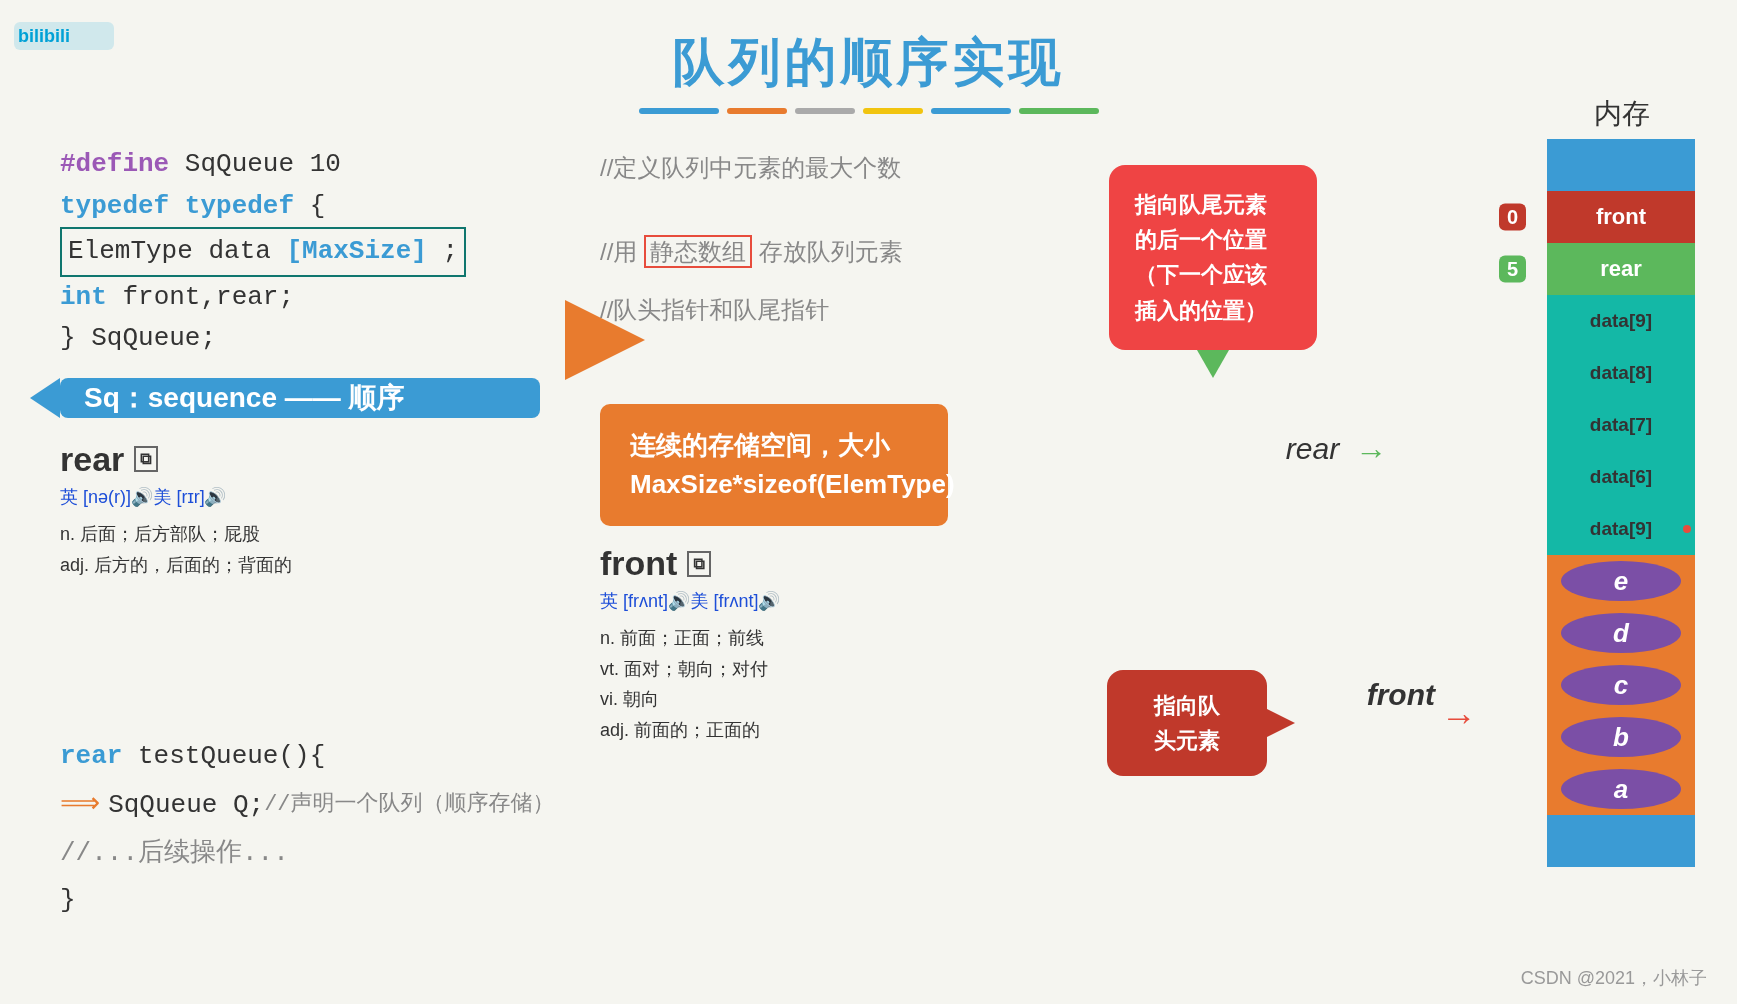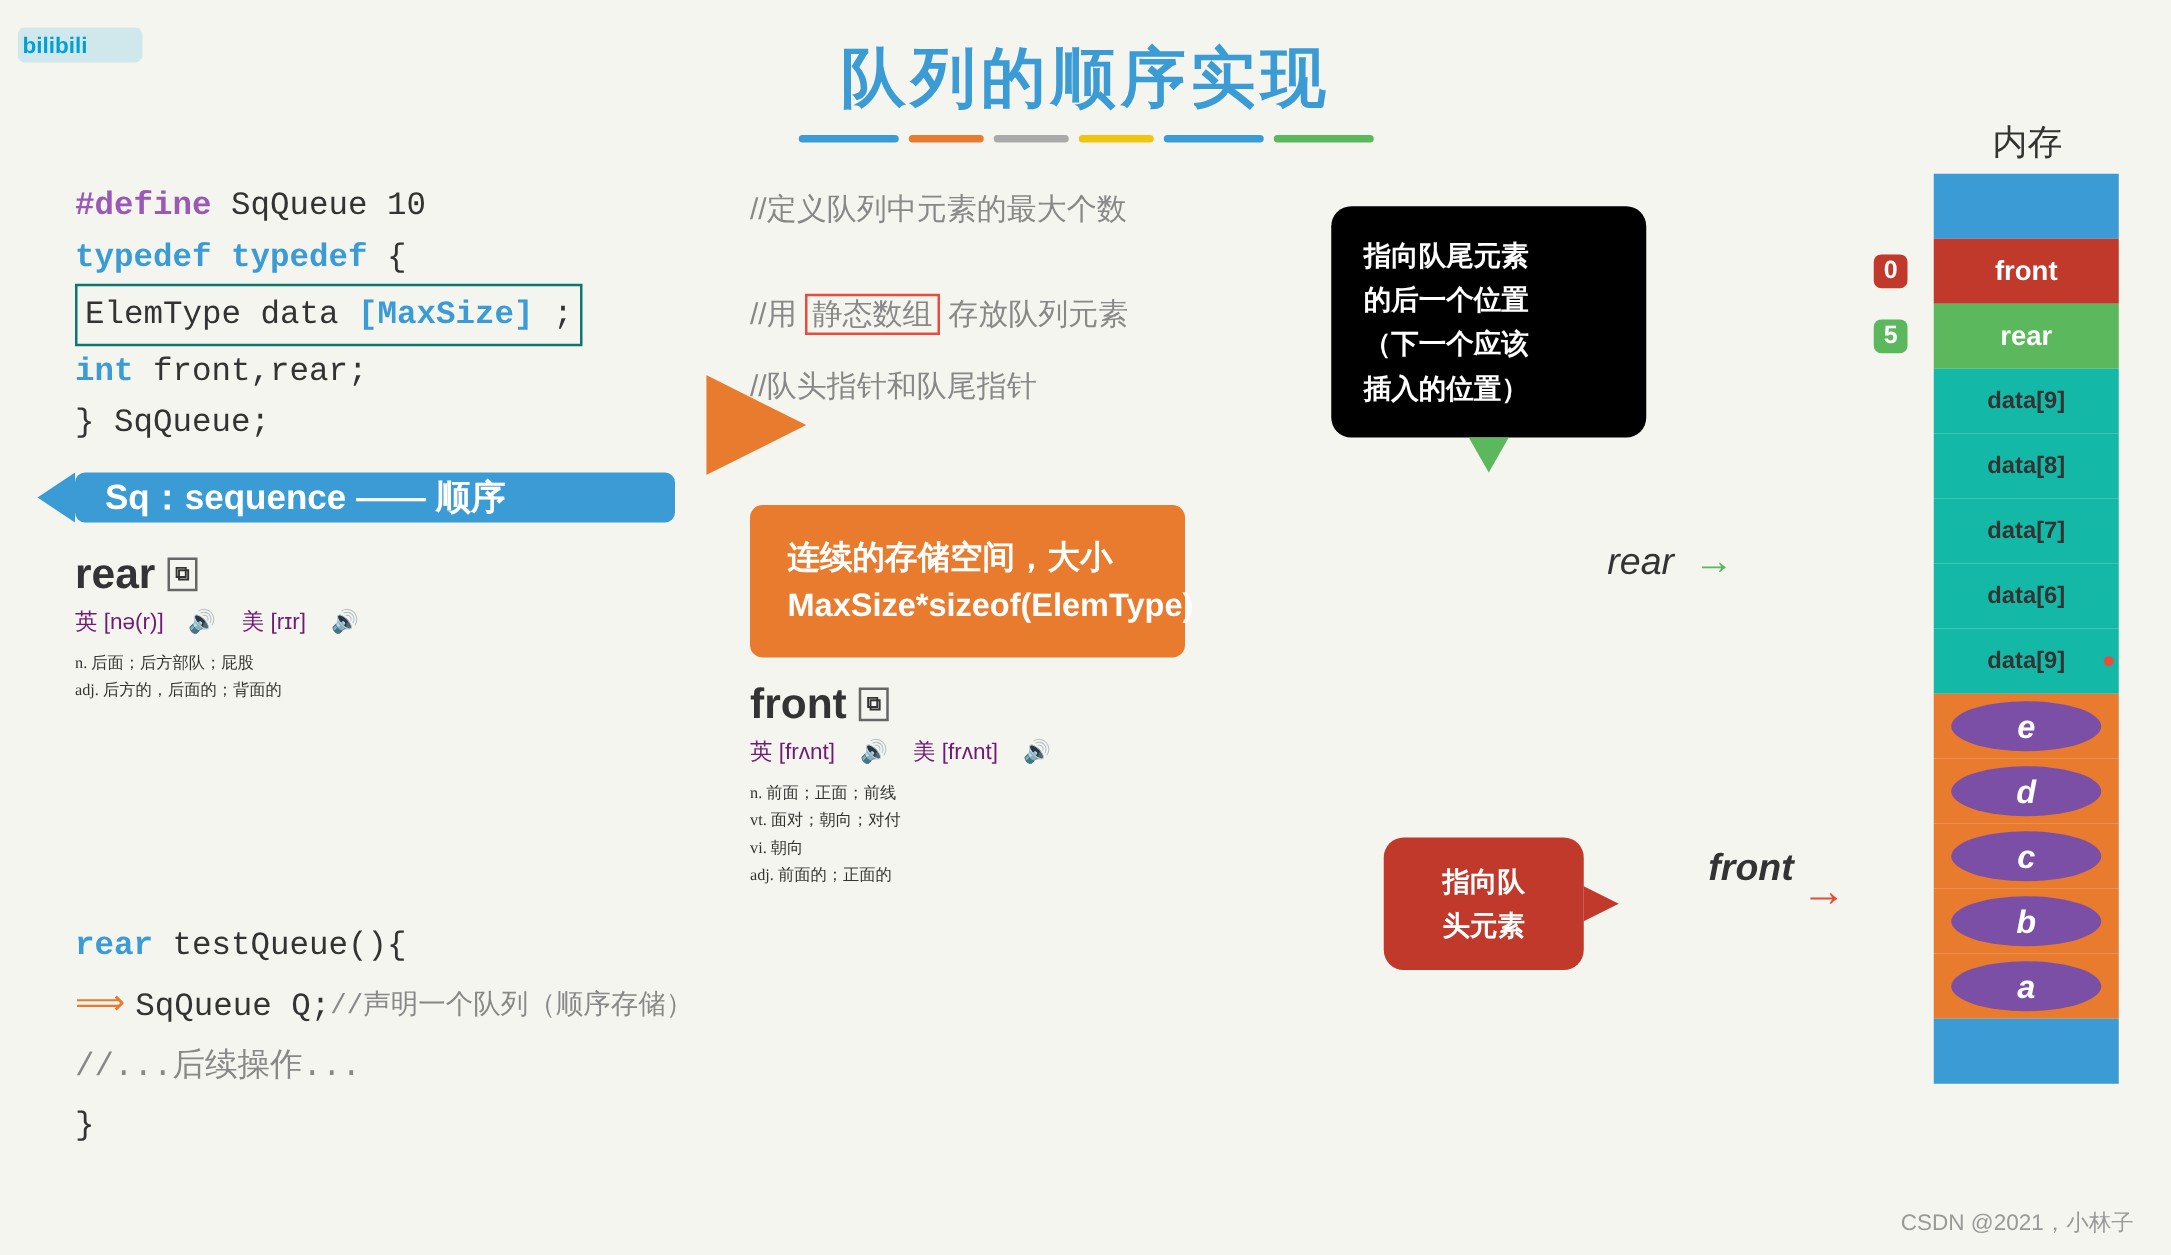--- a/index.html
+++ b/index.html
@@ -83,32 +83,31 @@
     .dict-word {
       font-size: 34px;
       font-weight: bold;
       color: #333;
       display: flex;
       align-items: center;
       gap: 10px;
     }
     .dict-phonetic {
       font-size: 18px;
-      color: #701a75;
+      color: #1d4ed8;
       margin-top: 6px;
       display: flex;
       align-items: center;
-      gap: 20px;
+      gap: 0;
     }
     .dict-defs {
       margin-top: 10px;
-      font-size: 13px;
+      font-size: 18px;
       color: #333;
       line-height: 1.7;
-      font-family: Liberation Serif, serif;
     }
 
     
     .middle-section {
       flex: 1;
       padding-left: 60px;
       padding-top: 0;
     }
     .comment-line {
       font-size: 24px;
@@ -130,28 +129,28 @@
       line-height: 1.5;
     }
 
     
     .front-dict {
       margin-top: 30px;
     }
 
     
     .green-bubble {
-      background: #000000;
+      background: #ef4444;
       color: white;
       font-size: 22px;
       font-weight: bold;
       padding: 22px 26px;
       border-radius: 16px;
       line-height: 1.6;
-      width: 252px;
+      width: 208px;
       position: absolute;
       right: 420px;
       top: 165px;
     }
     .green-bubble::after {
       content: '';
       position: absolute;
       bottom: -28px;
       left: 50%;
       transform: translateX(-50%);

